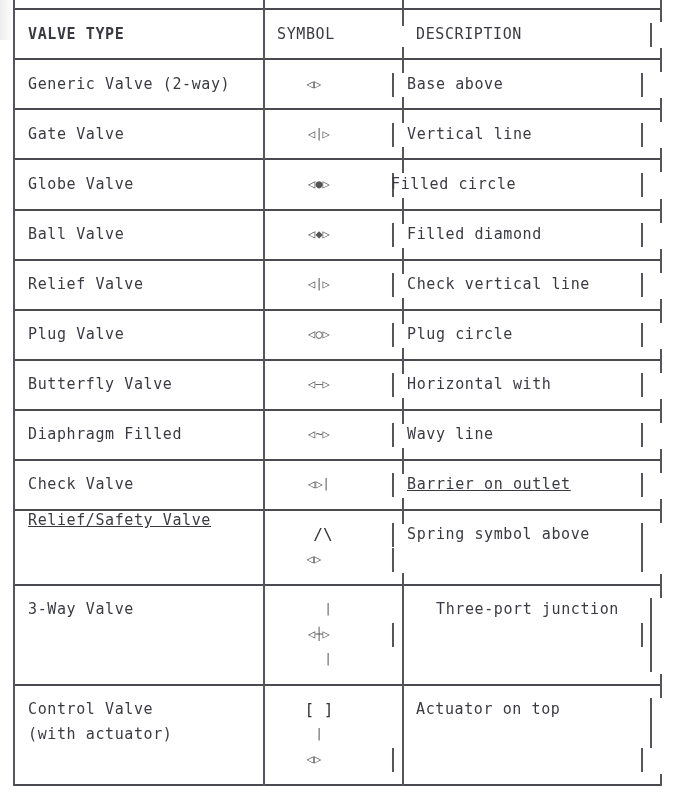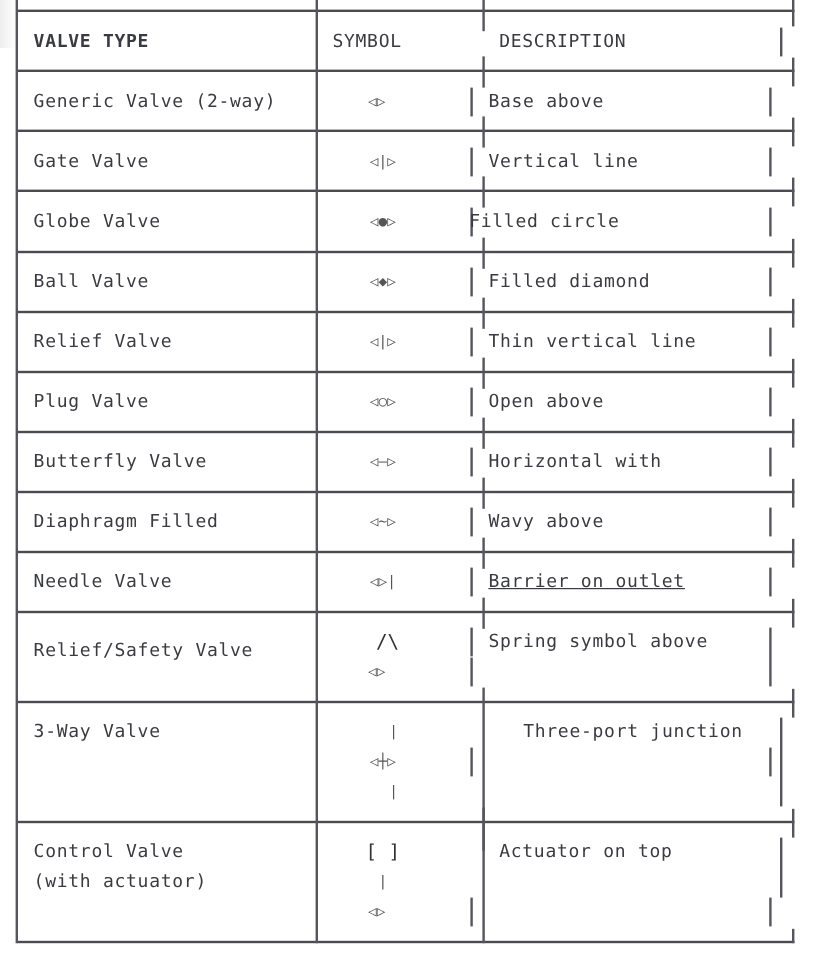--- a/index.html
+++ b/index.html
@@ -114,39 +114,39 @@
   <div class="txt" style="left:28px;top:172px;">Globe Valve</div>
   <div class="sym" style="left:304px;top:172px;">◁●▷</div>
   <div class="txt" style="left:391px;top:172px;">Filled circle</div>
 
   <div class="txt" style="left:28px;top:222px;">Ball Valve</div>
   <div class="sym" style="left:304px;top:222px;">◁◆▷</div>
   <div class="txt" style="left:407px;top:222px;">Filled diamond</div>
 
   <div class="txt" style="left:28px;top:272px;">Relief Valve</div>
   <div class="sym" style="left:304px;top:272px;">◁|▷</div>
-  <div class="txt" style="left:407px;top:272px;">Thin vertical line</div>
+  <div class="txt" style="left:407px;top:272px;">Check vertical line</div>
 
   <div class="txt" style="left:28px;top:322px;">Plug Valve</div>
   <div class="sym" style="left:304px;top:322px;">◁○▷</div>
-  <div class="txt" style="left:407px;top:322px;">Open above</div>
+  <div class="txt" style="left:407px;top:322px;">Plug circle</div>
 
   <div class="txt" style="left:28px;top:372px;">Butterfly Valve</div>
   <div class="sym" style="left:304px;top:372px;">◁—▷</div>
   <div class="txt" style="left:407px;top:372px;">Horizontal with</div>
 
   <div class="txt" style="left:28px;top:422px;">Diaphragm Filled</div>
   <div class="sym" style="left:304px;top:422px;">◁~▷</div>
-  <div class="txt" style="left:407px;top:422px;">Wavy above</div>
+  <div class="txt" style="left:407px;top:422px;">Wavy line</div>
 
-  <div class="txt" style="left:28px;top:472px;">Needle Valve</div>
+  <div class="txt" style="left:28px;top:472px;">Check Valve</div>
   <div class="sym" style="left:304px;top:472px;">◁▷|</div>
   <div class="txt" style="left:407px;top:472px;text-decoration:underline;">Barrier on outlet</div>
 
-  <div class="txt" style="left:28px;top:530px;">Relief/Safety Valve</div>
+  <div class="txt" style="left:28px;top:508px;text-decoration:underline;">Relief/Safety Valve</div>
   <div class="sym big" style="left:308px;top:522px;">/\</div>
   <div class="sym" style="left:299px;top:547px;">◁▷</div>
   <div class="txt" style="left:407px;top:522px;">Spring symbol above</div>
 
   <div class="txt" style="left:28px;top:597px;">3-Way Valve</div>
   <div class="sym" style="left:313px;top:597px;">|</div>
   <div class="sym" style="left:304px;top:622px;">◁┼▷</div>
   <div class="sym" style="left:313px;top:647px;">|</div>
   <div class="txt" style="left:436px;top:597px;">Three-port junction</div>
 

